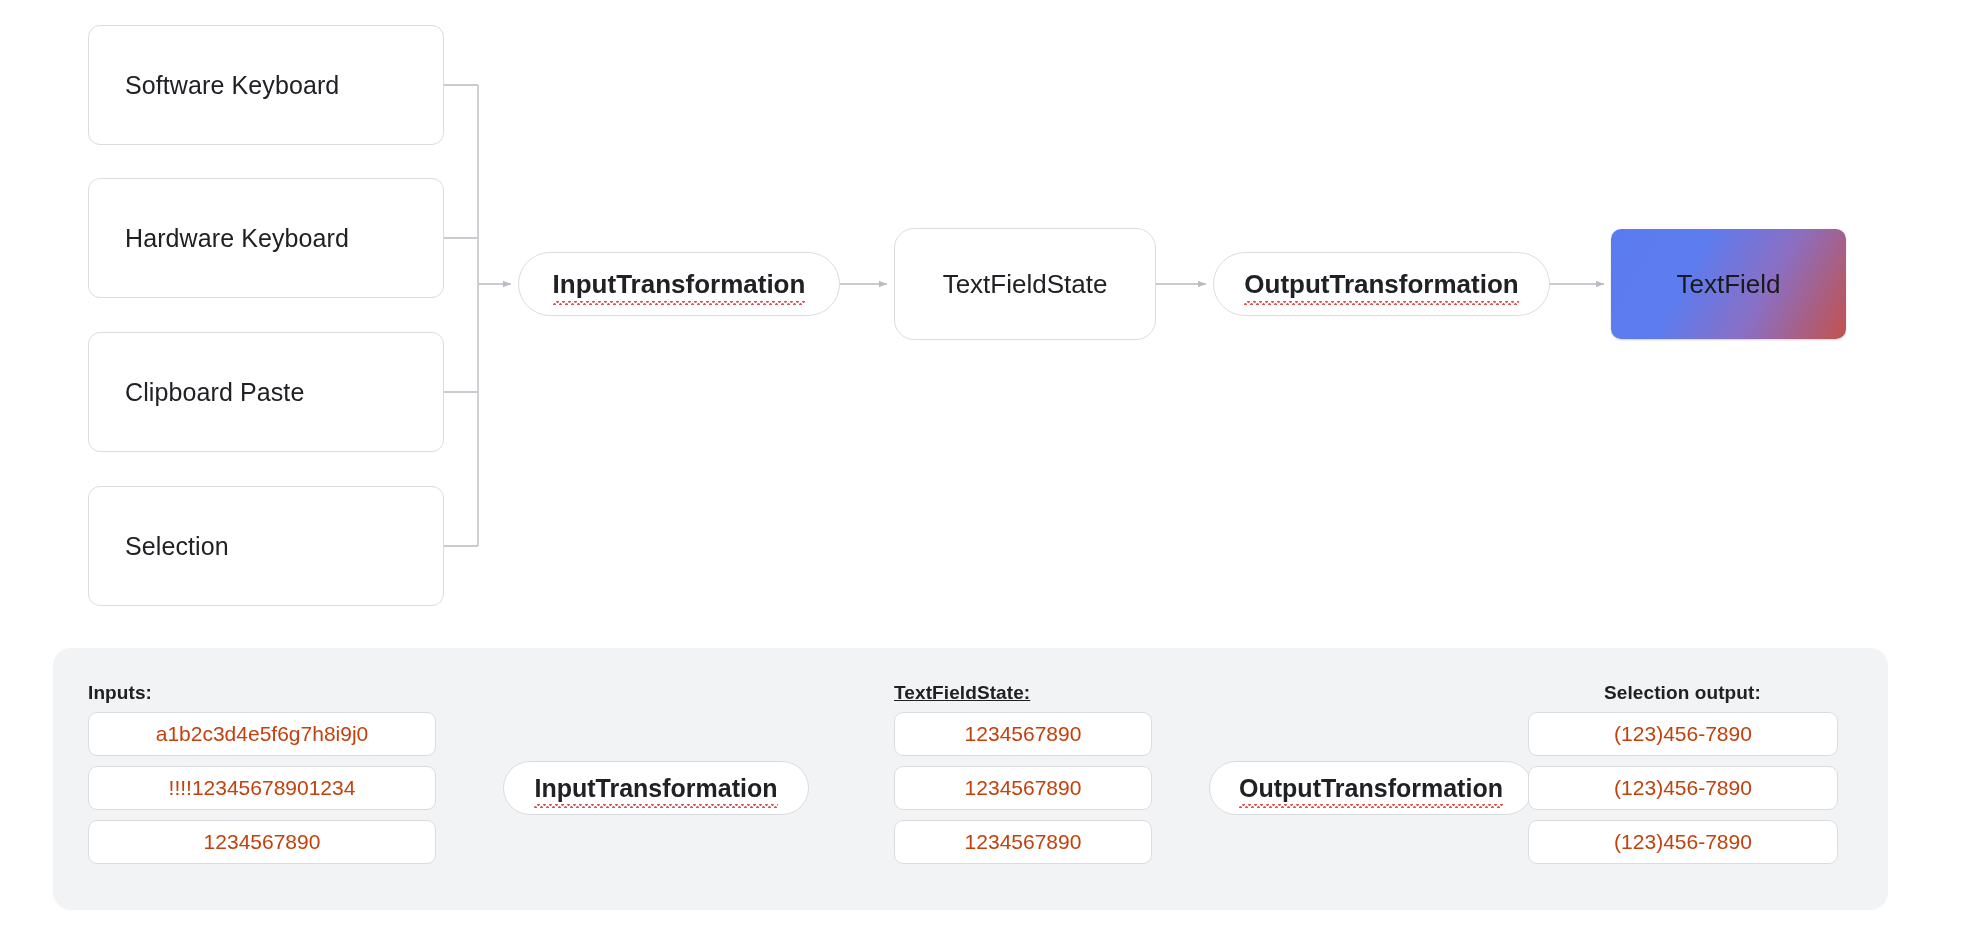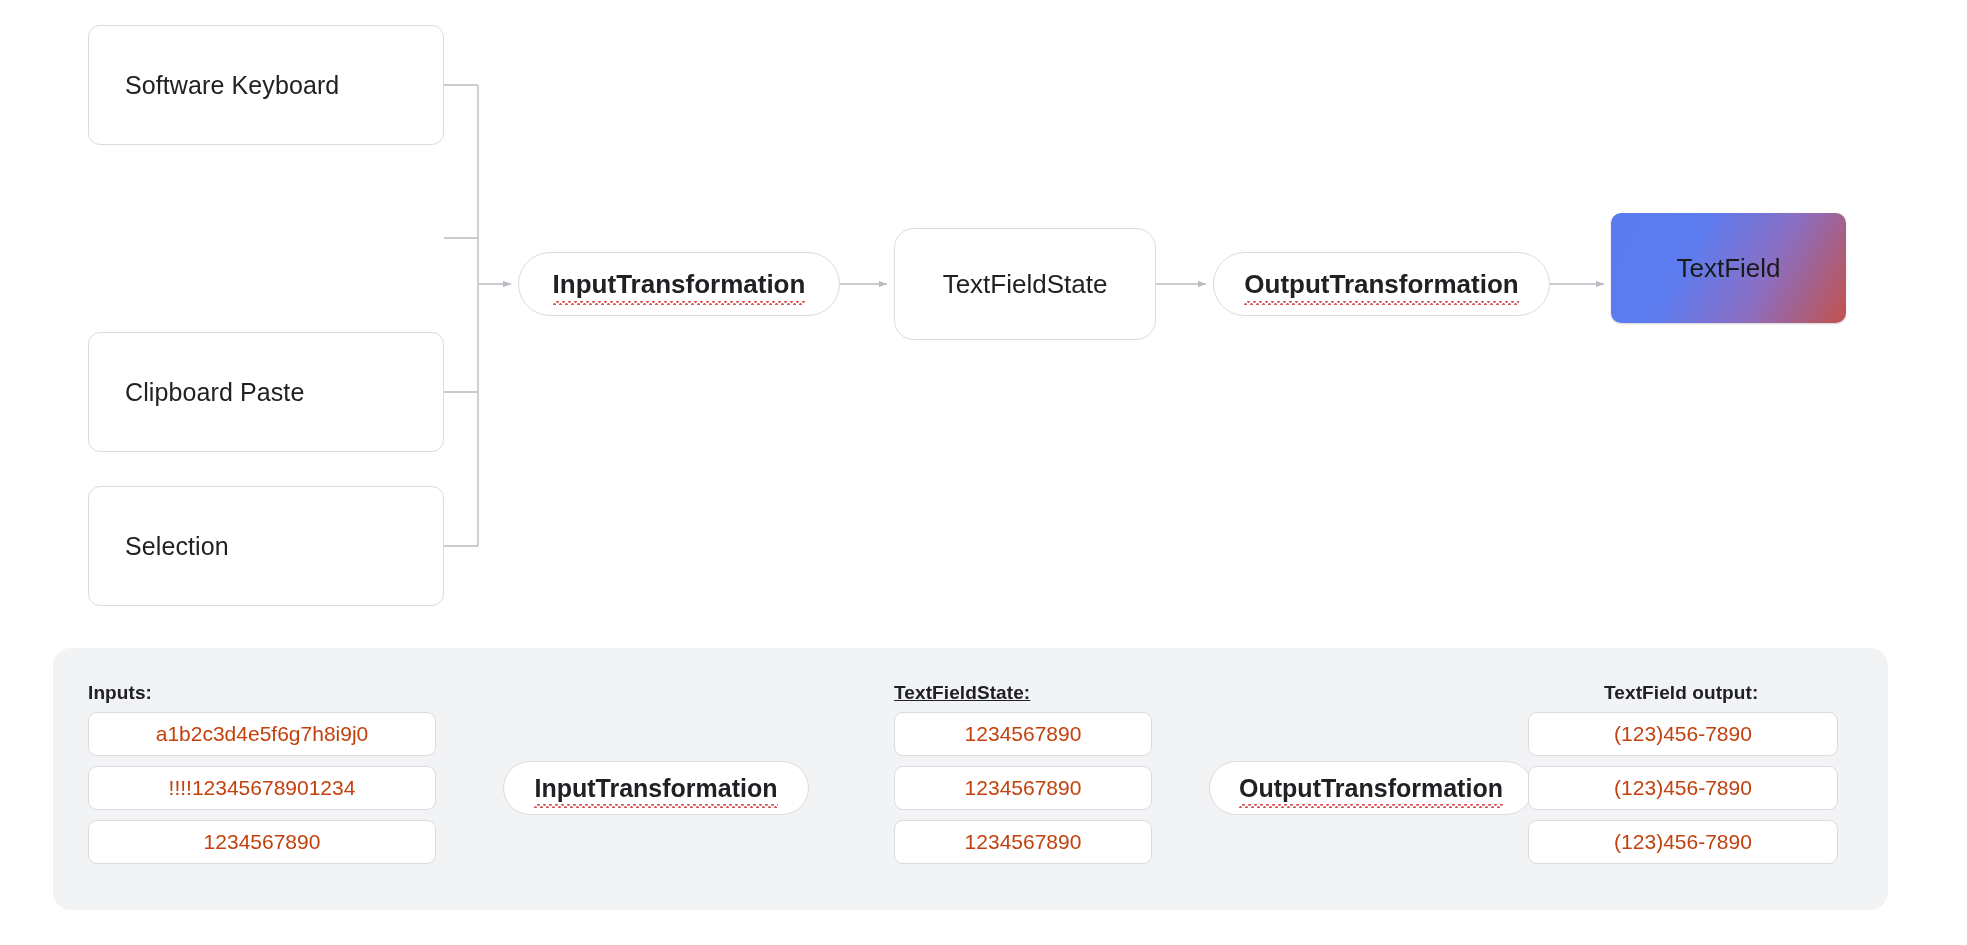--- a/index.html
+++ b/index.html
@@ -73,21 +73,21 @@
     justify-content: center;
     font-size: 26px;
     border-radius: 20px;
   }
 
   #box-textfield {
     position: absolute;
     left: 1611px;
     width: 235px;
     height: 110px;
-    top: 268px;
+    top: 284px;
     transform: translateY(-50%);
     border-radius: 10px;
     display: flex;
     align-items: center;
     justify-content: center;
     font-size: 26px;
     color: #1a1a1a;
     background: linear-gradient(118deg, #5a7bf0 0%, #5d7cef 34%, #8a6fc4 64%, #c2524c 100%);
     box-shadow: 0 1px 2px rgba(0,0,0,.18);
   }
@@ -244,20 +244,23 @@
       <path class="wire" d="M1571,734 V842"></path>
       <path class="wire" d="M1571,734 H1597" marker-end="url(#arrow)"></path>
       <path class="wire" d="M1571,788 H1597" marker-end="url(#arrow)"></path>
       <path class="wire" d="M1571,842 H1597" marker-end="url(#arrow)"></path>
     </g>
   </svg>
 
   <div class="node rect src-box" data-row="0">
     <span>Software Keyboard</span>
   </div>
+  <div class="node rect src-box" data-row="1">
+    <span>Hardware Keyboard</span>
+  </div>
   <div class="node rect src-box" data-row="2">
     <span>Clipboard Paste</span>
   </div>
   <div class="node rect src-box" data-row="3">
     <span>Selection</span>
   </div>
 
   <div class="node pill chain-pill" id="pill-input-transformation">
     <span class="squiggle">InputTransformation</span>
   </div>
@@ -271,21 +274,21 @@
   </div>
 
   <div id="box-textfield">
     <span>TextField</span>
   </div>
 
   <div id="example-panel"></div>
 
   <div class="col-heading" id="heading-inputs">Inputs:</div>
   <div class="col-heading" id="heading-textfieldstate">TextFieldState:</div>
-  <div class="col-heading" id="heading-textfieldoutput">TextField output:</div>
+  <div class="col-heading" id="heading-textfieldoutput">Selection output:</div>
 
   <div class="col-inputs">
     <div class="val-box" data-row="0">a1b2c3d4e5f6g7h8i9j0</div>
     <div class="val-box" data-row="1">!!!!12345678901234</div>
     <div class="val-box" data-row="2">1234567890</div>
   </div>
 
   <div class="ex-pill" id="ex-pill-input">
     <span class="squiggle">InputTransformation</span>
   </div>

